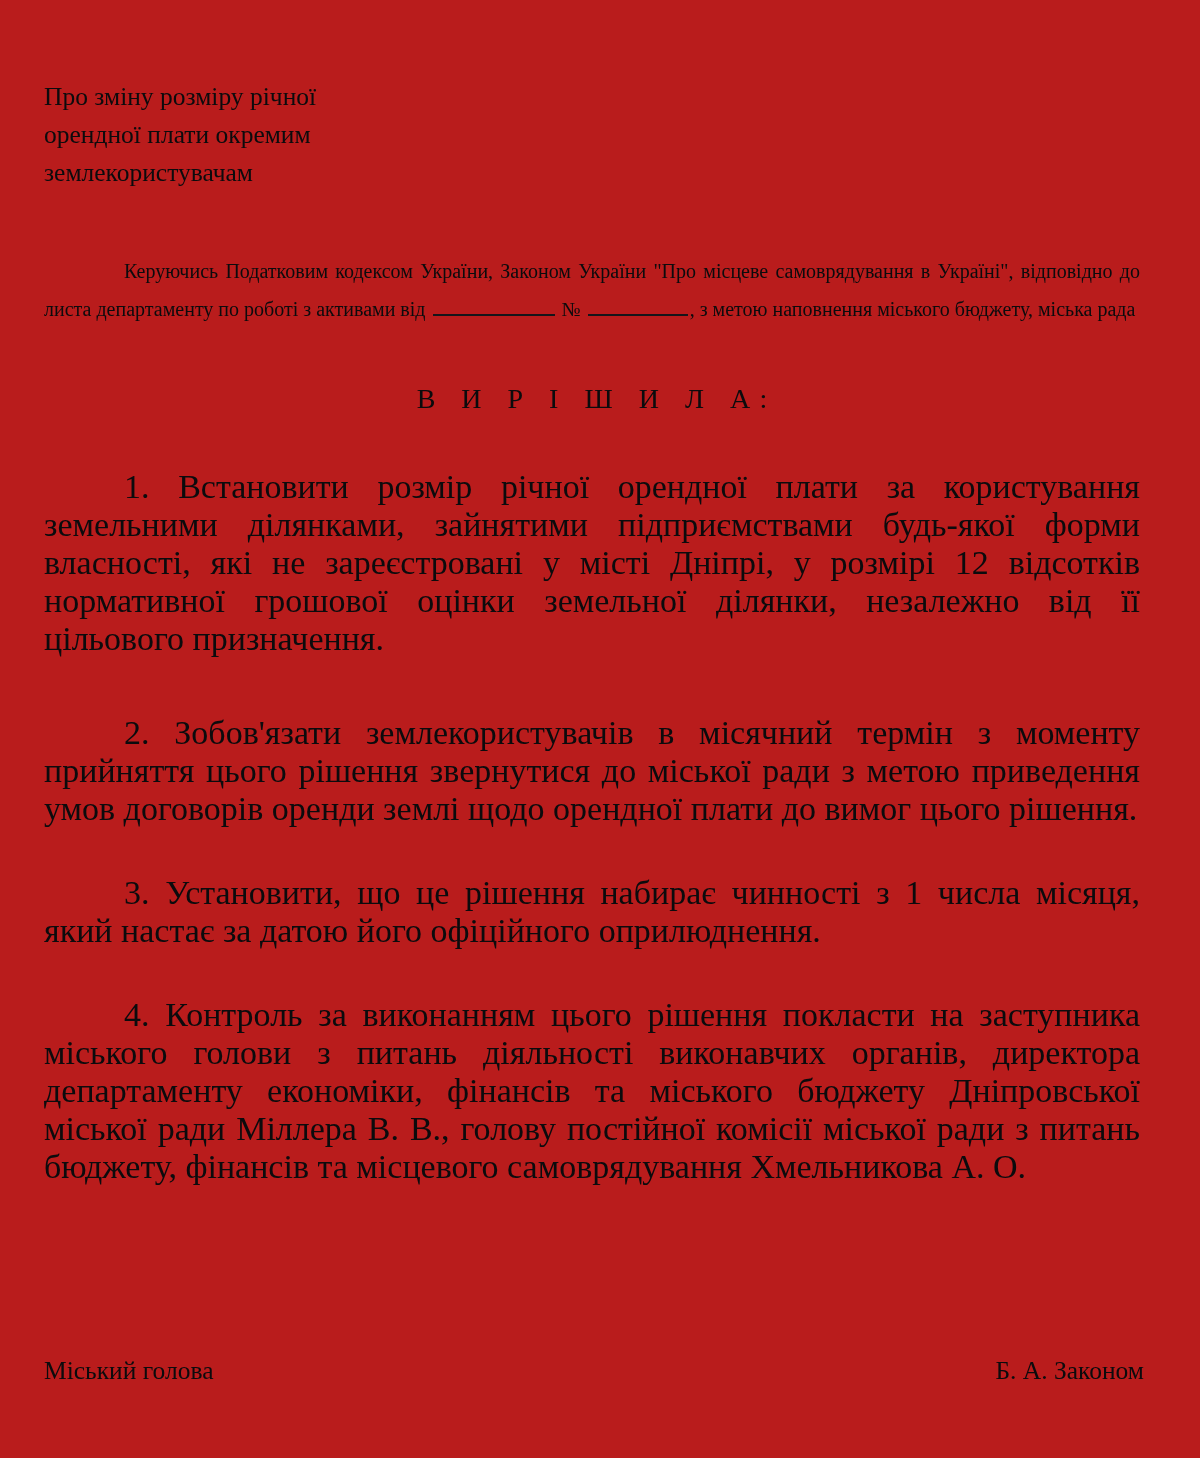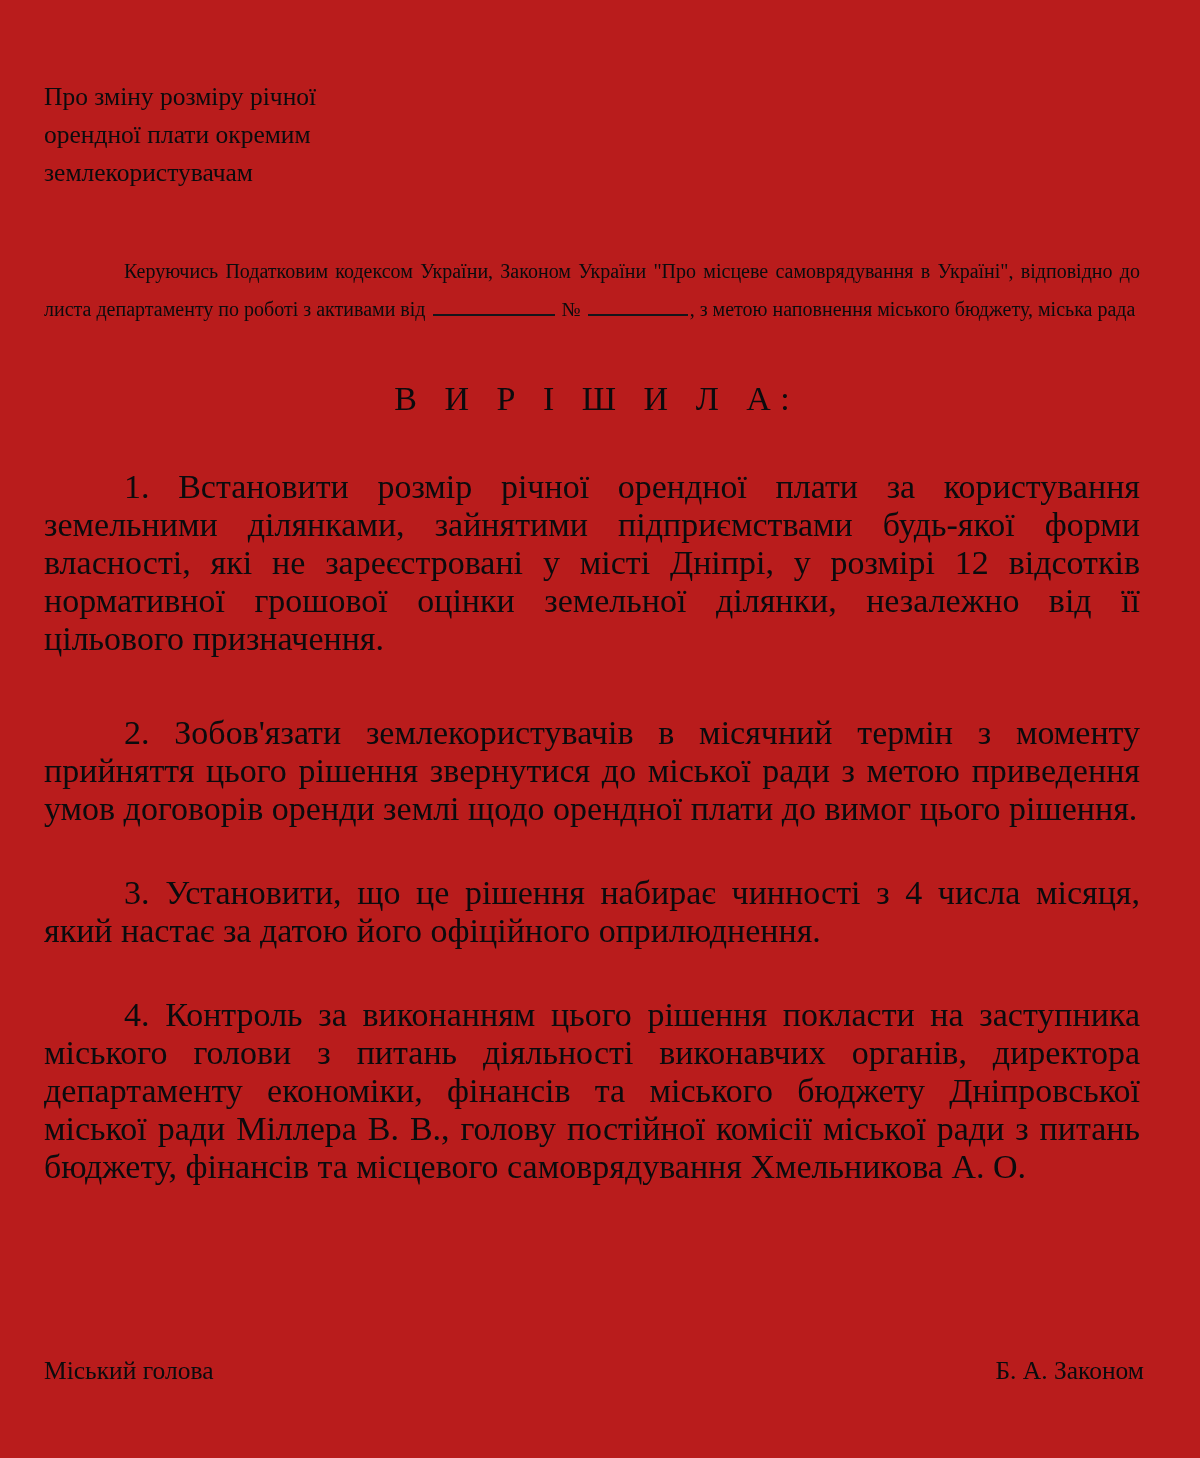--- a/index.html
+++ b/index.html
@@ -55,21 +55,21 @@
     margin: 0 2px;
   }
   .blank-date { width: 122px; }
   .blank-num  { width: 100px; }
 
   .nosign { white-space: nowrap; }
 
   
   .resolve-heading {
     margin-top: 52px;
-    font-size: 34px;
+    font-size: 28px;
     line-height: 38px;
     text-align: center;
     letter-spacing: 9.5px;
     text-indent: 9.5px;
   }
 
   
   .clause {
     font-size: 34px;
     line-height: 38px;
@@ -110,21 +110,21 @@
 землекористувачам</div>
 
     <p class="preamble"><span>Керуючись Податковим кодексом України, Законом України "Про місцеве самоврядування в Україні", відповідно до листа департаменту по роботі з активами від</span><span class="nosign"> <span class="blank blank-date"></span> <span>№</span> <span class="blank blank-num"></span></span><span>, з метою наповнення міського бюджету, міська рада</span></p>
 
     <div class="resolve-heading">В И Р І Ш И Л А:</div>
 
     <p class="clause clause-1">1. Встановити розмір річної орендної плати за користування земельними ділянками, зайнятими підприємствами будь-якої форми власності, які не зареєстровані у місті Дніпрі, у розмірі 12 відсотків нормативної грошової оцінки земельної ділянки, незалежно від її цільового призначення.</p>
 
     <p class="clause clause-2">2. Зобов'язати землекористувачів в місячний термін з моменту прийняття цього рішення звернутися до міської ради з метою приведення умов договорів оренди землі щодо орендної плати до вимог цього рішення.</p>
 
-    <p class="clause clause-3">3.  Установити, що це рішення набирає чинності з 4 числа місяця, який настає за датою його офіційного оприлюднення.</p>
+    <p class="clause clause-3">3.  Установити, що це рішення набирає чинності з 1 числа місяця, який настає за датою його офіційного оприлюднення.</p>
 
     <p class="clause clause-4">4. Контроль за виконанням цього рішення покласти на заступника міського голови з питань діяльності виконавчих органів, директора департаменту економіки, фінансів та міського бюджету Дніпровської міської ради Міллера В. В., голову постійної комісії міської ради з питань бюджету, фінансів та місцевого самоврядування Хмельникова А. О.</p>
 
   </div>
 
   <div class="signature">
     <span class="sig-role">Міський голова</span>
     <span class="sig-name">Б. А. Законом</span>
   </div>
 

